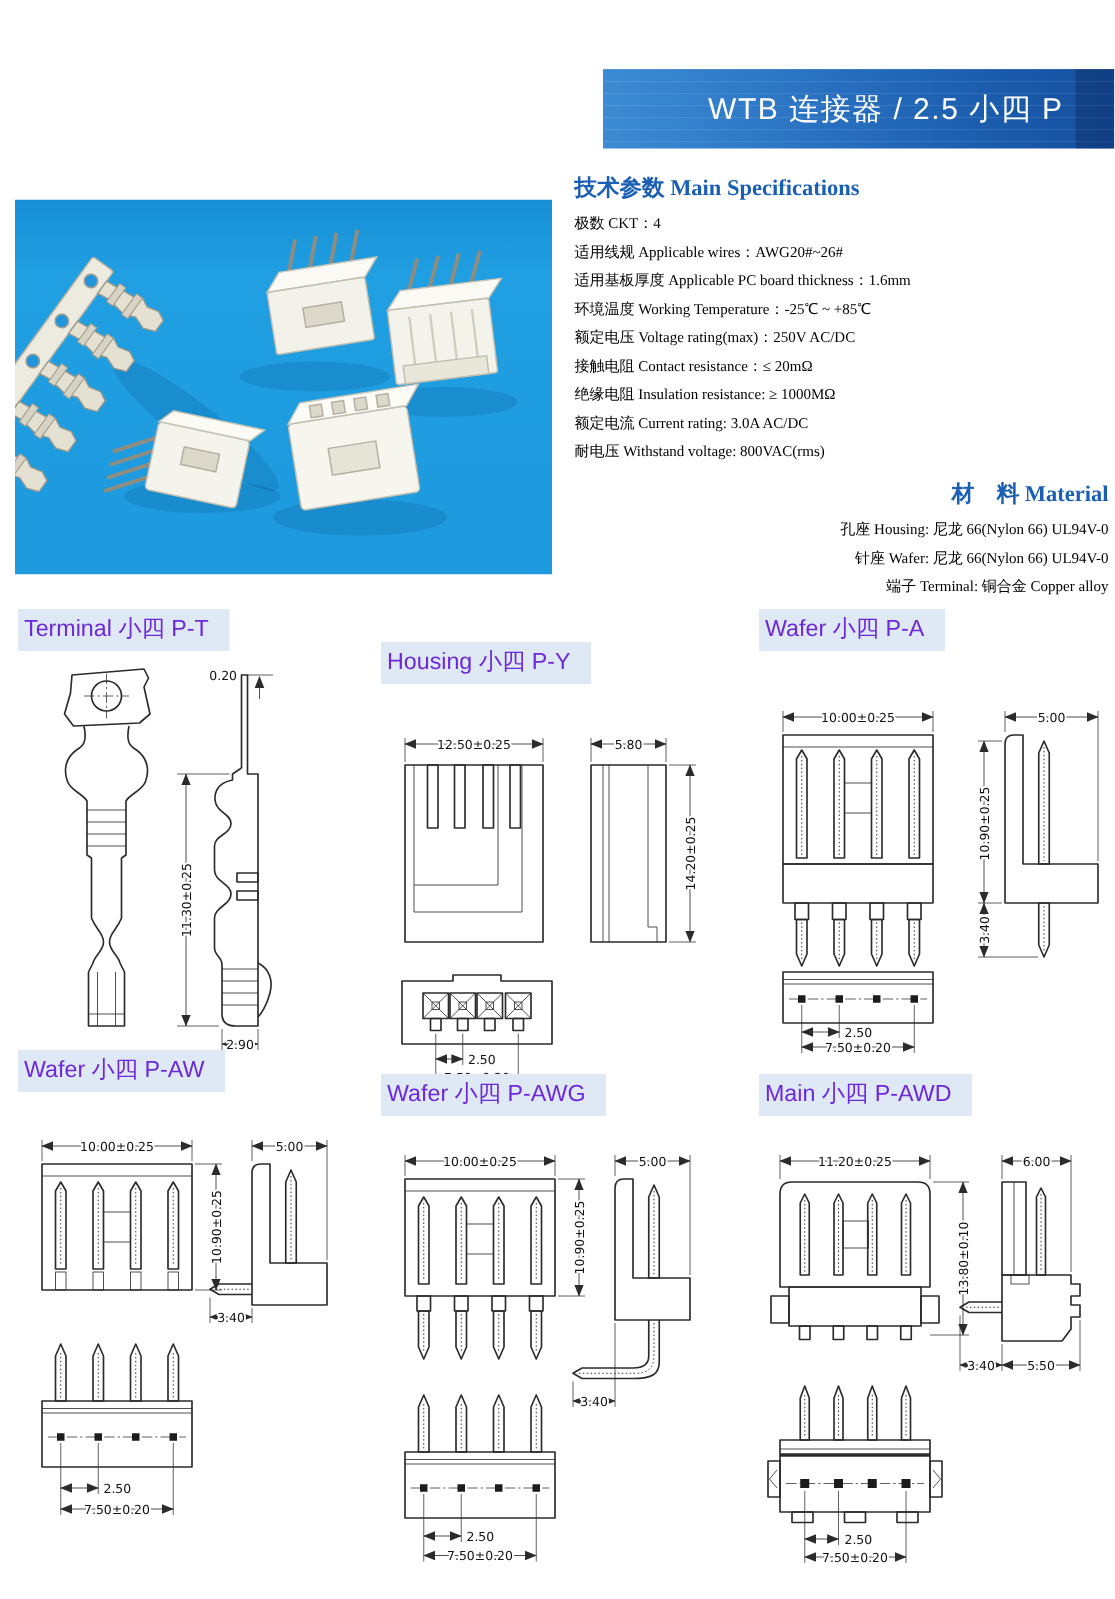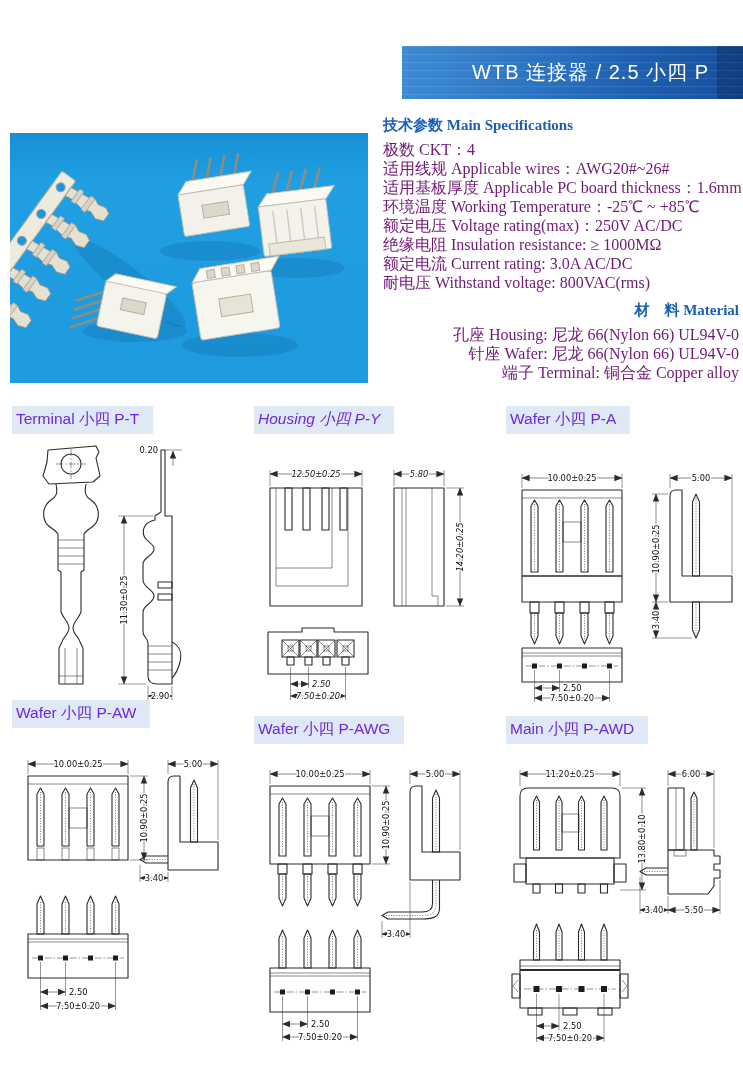--- a/index.html
+++ b/index.html
@@ -14,26 +14,26 @@
           background:repeating-linear-gradient(180deg,rgba(255,255,255,.10) 0 1px,transparent 1px 8px);}
   .banner::after{content:"";position:absolute;right:0;top:0;width:26px;height:100%;background:rgba(5,20,60,.28);}
   .banner-title{position:relative;z-index:2;color:#ffffff;font-size:20px;letter-spacing:1px;white-space:nowrap;}
 
   
   .photo{position:absolute;left:10px;top:133px;width:358px;height:250px;}
 
   
   .rightcol{position:absolute;left:383px;top:116px;width:356px;font-family:Liberation Serif, serif;}
   .sec-title{color:#1b5fb5;font-size:15px;font-weight:bold;margin:0 0 5px 0;}
-  .spec-line{font-size:16px;color:#701a75;line-height:19px;white-space:nowrap;}
+  .spec-line{font-size:10px;color:#000000;line-height:19px;white-space:nowrap;}
   .material-block{margin-top:9px;text-align:right;}
 
   
   .panel{position:absolute;}
-  .p1{left:12px;top:406px;} .p2{left:254px;top:406px;font-style:italic;} .p3{left:506px;top:406px;}
+  .p1{left:12px;top:406px;} .p2{left:254px;top:428px;} .p3{left:506px;top:406px;}
   .p4{left:12px;top:700px;} .p5{left:254px;top:716px;} .p6{left:506px;top:716px;}
   .plabel{display:inline-block;background:#dfe9f5;color:#6d28d9;font-size:15.5px;
           padding:3px 14px 4px 4px;white-space:nowrap;}
   .panel svg{display:block;margin-top:2px;}
 
   
   .ol{fill:none;stroke:#2b2b2b;stroke-width:1.1;stroke-linejoin:round;}
   .th{fill:none;stroke:#2b2b2b;stroke-width:.55;}
   .dim{fill:none;stroke:#2b2b2b;stroke-width:.55;}
   .ext{fill:none;stroke:#2b2b2b;stroke-width:.5;}
@@ -171,20 +171,21 @@
   </div>
 
   <div class="rightcol">
     <div>
       <div class="sec-title">技术参数 Main Specifications</div>
       <div class="spec-line">极数 CKT：4</div>
       <div class="spec-line">适用线规 Applicable wires：AWG20#~26#</div>
       <div class="spec-line">适用基板厚度 Applicable PC board thickness：1.6mm</div>
       <div class="spec-line">环境温度 Working Temperature：-25℃ ~ +85℃</div>
       <div class="spec-line">额定电压 Voltage rating(max)：250V AC/DC</div>
+      <div class="spec-line">接触电阻 Contact resistance：≤ 20mΩ</div>
       <div class="spec-line">绝缘电阻 Insulation resistance: ≥ 1000MΩ</div>
       <div class="spec-line">额定电流 Current rating: 3.0A AC/DC</div>
       <div class="spec-line">耐电压 Withstand voltage: 800VAC(rms)</div>
     </div>
     <div class="material-block">
       <div class="sec-title">材　料 Material</div>
       <div class="spec-line">孔座 Housing: 尼龙 66(Nylon 66) UL94V-0</div>
       <div class="spec-line">针座 Wafer: 尼龙 66(Nylon 66) UL94V-0</div>
       <div class="spec-line">端子 Terminal: 铜合金 Copper alloy</div>
     </div>

